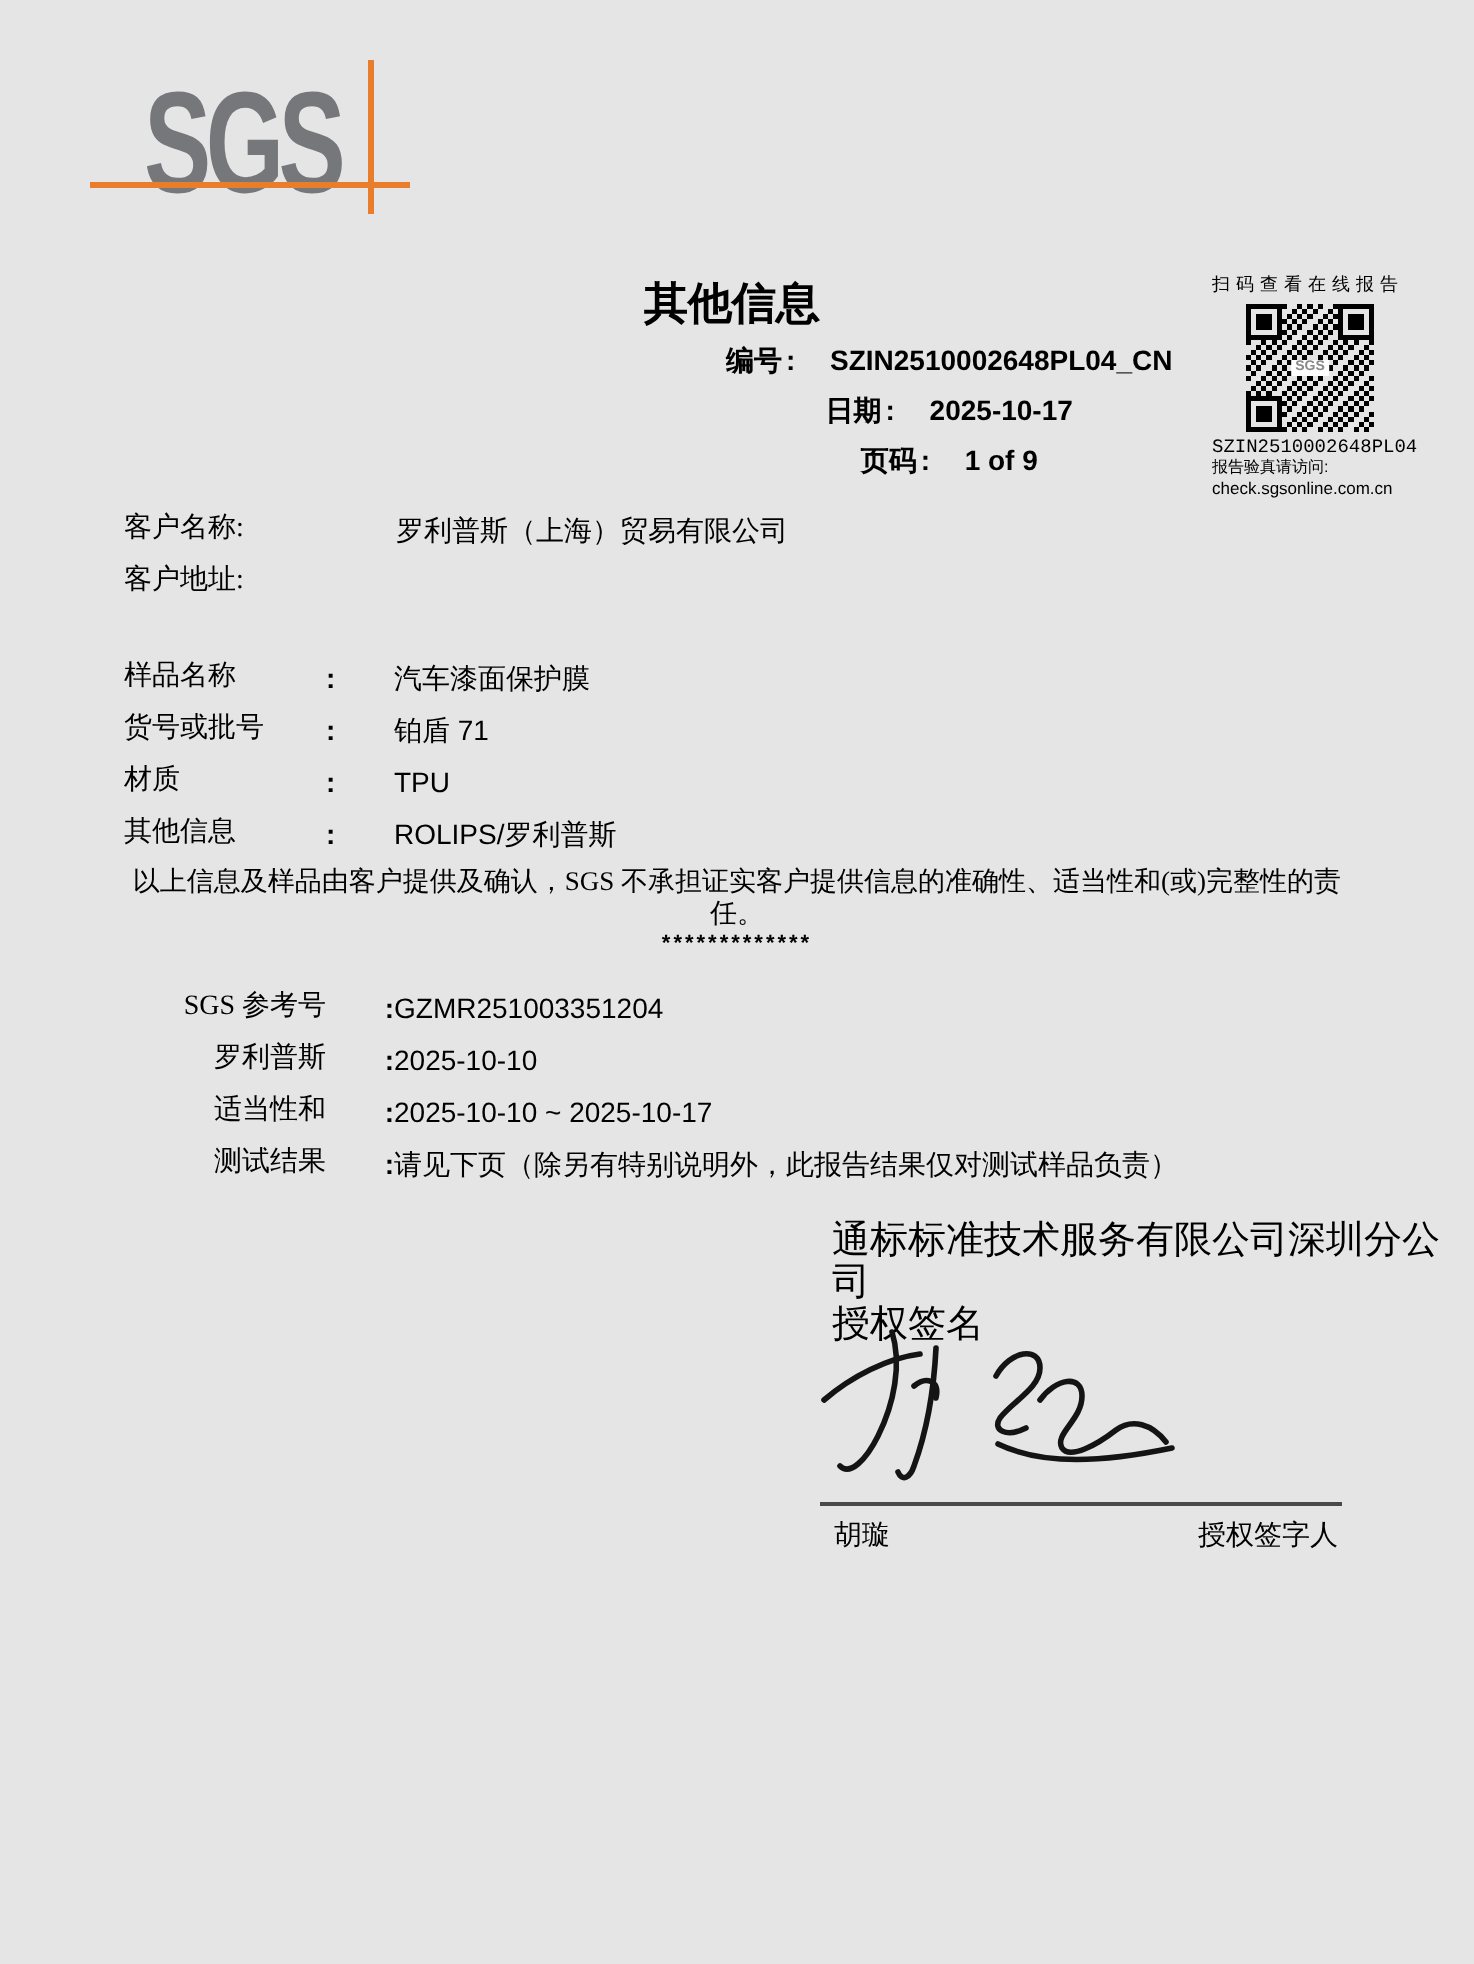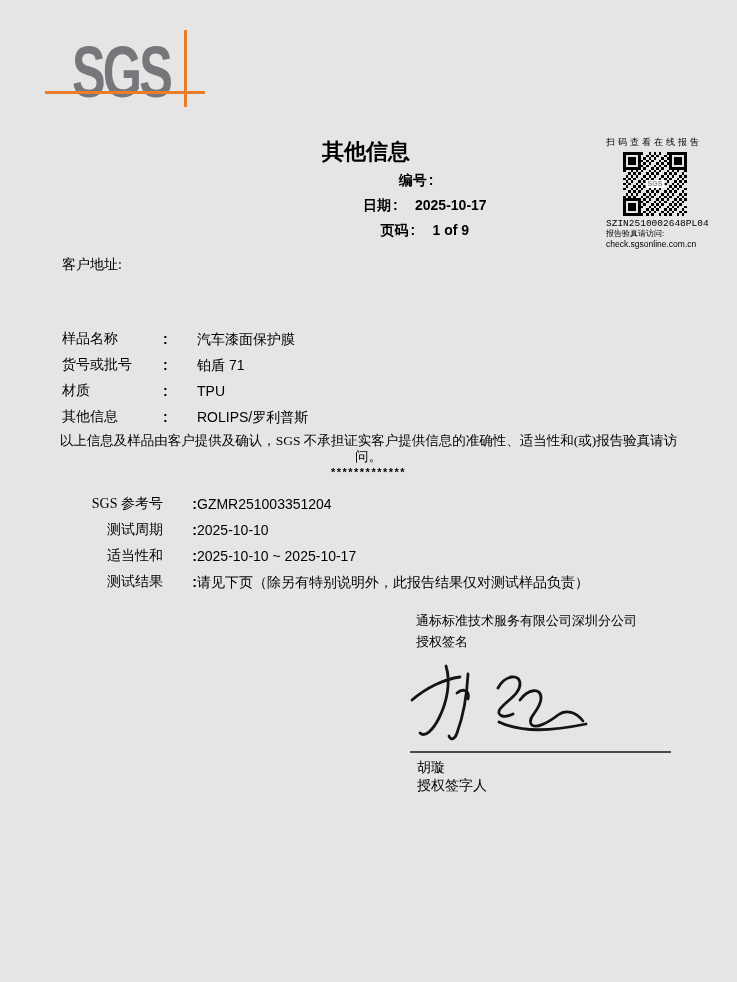--- a/index.html
+++ b/index.html
@@ -67,45 +67,46 @@
   .disclaimer {
     position:absolute; left:57px; top:433px; width:623px;
     text-align:center; font-size:13.5px; line-height:15.5px;
   }
   .stars {
     position:absolute; left:57px; top:466px; width:623px; text-align:center;
     font-family:"Liberation Sans", sans-serif; font-weight:bold; font-size:11px; letter-spacing:1.5px;
   }
 
   
-  .sig-company { position:absolute; left:416px; top:610px; font-size:13px; line-height:21px; }
+  .sig-company { position:absolute; left:416px; top:610px; font-size:19px; line-height:21px; }
   .sig-handwriting { position:absolute; left:402px; top:660px; }
   .sig-line { position:absolute; left:410px; top:751px; width:261px; height:2px; background:#4a4a4a; }
   .sig-names {
     position:absolute; left:417px; top:759px; width:252px;
-    display:flex; justify-content:space-between; font-size:14px;flex-direction:column;
+    display:flex; justify-content:space-between; font-size:14px;
   }
 </style>
 </head>
 <body>
 
 <div class="page">
 
   <div class="logo">
     <div class="logo-text">SGS</div>
     <div class="logo-hline"></div>
     <div class="logo-vline"></div>
   </div>
 
   <div class="title">其他信息</div>
 
   <div class="hfields">
     <div class="hrow">
       <span class="hlabel">编号</span>
       <span class="hcolon">:</span>
+      <span class="hval">SZIN2510002648PL04_CN</span>
     </div>
     <div class="hrow">
       <span class="hlabel">日期</span>
       <span class="hcolon">:</span>
       <span class="hval">2025-10-17</span>
     </div>
     <div class="hrow">
       <span class="hlabel">页码</span>
       <span class="hcolon">:</span>
       <span class="hval">1 of  9</span>
@@ -425,20 +426,24 @@
         </svg>
       <div class="qr-center">SGS</div>
     </div>
     <div class="qr-id">SZIN2510002648PL04</div>
     <div class="qr-verify">报告验真请访问:</div>
     <div class="qr-url">check.sgsonline.com.cn</div>
   </div>
 
   <div class="rows cust-rows">
     <div class="row">
+      <span class="label">客户名称:</span>
+      <span class="val">罗利普斯（上海）贸易有限公司</span>
+    </div>
+    <div class="row">
       <span class="label">客户地址:</span>
     </div>
   </div>
 
   <div class="rows sample-rows">
     <div class="row">
       <span class="label">样品名称</span>
       <span class="colon">:</span>
       <span class="val">汽车漆面保护膜</span>
     </div>
@@ -452,31 +457,31 @@
       <span class="colon">:</span>
       <span class="val">TPU</span>
     </div>
     <div class="row">
       <span class="label">其他信息</span>
       <span class="colon">:</span>
       <span class="val">ROLIPS/罗利普斯</span>
     </div>
   </div>
 
-  <div class="disclaimer">以上信息及样品由客户提供及确认，SGS 不承担证实客户提供信息的准确性、适当性和(或)报告验真请访问。</div>
+  <div class="disclaimer">以上信息及样品由客户提供及确认，SGS 不承担证实客户提供信息的准确性、适当性和(或)完整性的责任。</div>
   <div class="stars">*************</div>
 
   <div class="rows report-rows">
     <div class="row">
       <span class="label">SGS 参考号</span>
       <span class="colon">:</span>
       <span class="val">GZMR251003351204</span>
     </div>
     <div class="row">
-      <span class="label">测试周期</span>
+      <span class="label">罗利普斯</span>
       <span class="colon">:</span>
       <span class="val">2025-10-10</span>
     </div>
     <div class="row">
       <span class="label">适当性和</span>
       <span class="colon">:</span>
       <span class="val">2025-10-10 ~ 2025-10-17</span>
     </div>
     <div class="row">
       <span class="label">测试结果</span>

